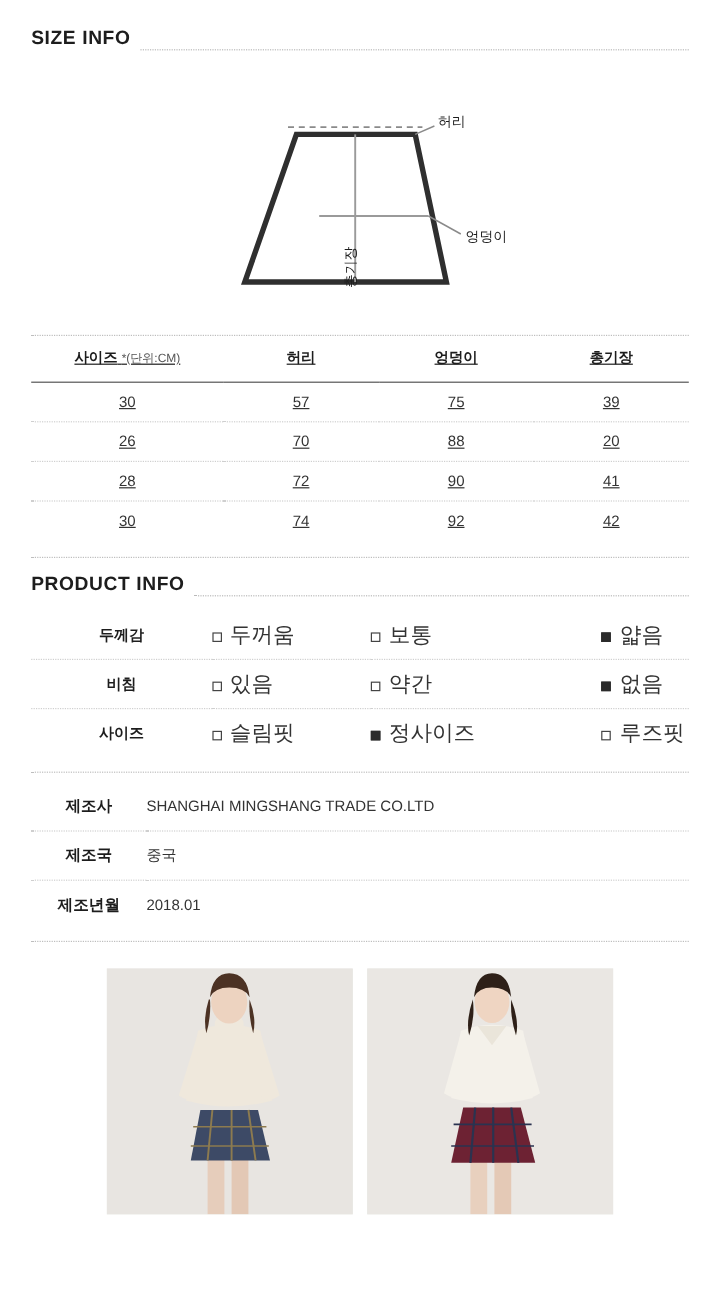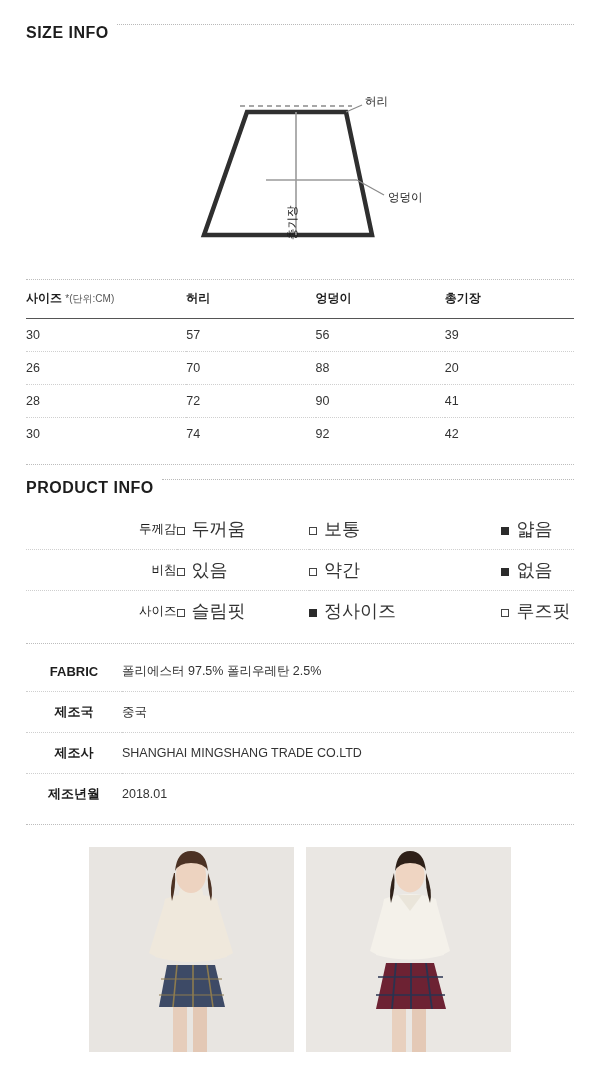--- a/index.html
+++ b/index.html
@@ -17,21 +17,21 @@
   }
   .page {
     width: 600px;
     padding: 0;
     position: relative;
   }
 
   
   .section-head {
     display: flex;
-    align-items: flex-start;
+    align-items: flex-end;
     padding: 0 26px;
     margin-top: 24px;
   }
   .section-head .title {
     font-size: 16px;
     font-weight: bold;
     letter-spacing: 0.5px;
     color: #1d1d1d;
     white-space: nowrap;
     font-family: "Liberation Sans", sans-serif;
@@ -72,23 +72,24 @@
     border-top: 1px dotted #bdbdbd;
     margin: 14px 26px 0 26px;
   }
   table.size {
     width: 548px;
     margin: 0 26px;
     border-collapse: collapse;
     font-size: 12px;
   }
   table.size th, table.size td {
-    text-align: left;
+    text-align: center;
     padding: 9px 0;
     font-weight: normal;
+    text-decoration: underline;
   }
   table.size thead th {
     font-weight: bold;
     font-size: 12px;
     color: #1d1d1d;
     padding: 10px 0 11px 0;
   }
   table.size thead th .unit {
     font-weight: normal;
     font-size: 10px;
@@ -111,22 +112,22 @@
     font-size: 12px;
   }
   table.pinfo td {
     padding: 8px 0;
     border-top: 1px dotted #cfcfcf;
     vertical-align: middle;
   }
   table.pinfo tr:first-child td { border-top: none; }
   td.pname {
     width: 150px;
-    text-align: right;
-    font-weight: normal;
+    text-align: center;
+    font-weight: bold;
     color: #1d1d1d;
     font-size: 12.5px;
   }
   td.popt {
     width: 132px;
     color: #333;
     font-size: 18px;
     padding-left: 52px;
   }
   td.popt.last { padding-left: 60px; }
@@ -224,21 +225,21 @@
         </th>
         <th class="col-rest">허리</th>
         <th class="col-rest">엉덩이</th>
         <th class="col-rest">총기장</th>
       </tr>
     </thead>
     <tbody>
       <tr>
         <td>30</td>
         <td>57</td>
-        <td>56</td>
+        <td>75</td>
         <td>39</td>
       </tr>
       <tr>
         <td>26</td>
         <td>70</td>
         <td>88</td>
         <td>20</td>
       </tr>
       <tr>
         <td>28</td>
@@ -284,30 +285,26 @@
       </tr>
     </tbody>
   </table>
 
   <hr class="hr-dot" style="margin-top:12px;">
   <div style="height:8px"></div>
 
   <table class="fabric">
     <tbody>
       <tr>
-        <td class="flabel">FABRIC</td>
-        <td class="fvalue">폴리에스터 97.5% 폴리우레탄 2.5%</td>
+        <td class="flabel">제조사</td>
+        <td class="fvalue">SHANGHAI MINGSHANG TRADE CO.LTD</td>
       </tr>
       <tr>
         <td class="flabel">제조국</td>
         <td class="fvalue">중국</td>
-      </tr>
-      <tr>
-        <td class="flabel">제조사</td>
-        <td class="fvalue">SHANGHAI MINGSHANG TRADE CO.LTD</td>
       </tr>
       <tr>
         <td class="flabel">제조년월</td>
         <td class="fvalue">2018.01</td>
       </tr>
     </tbody>
   </table>
 
   <hr class="hr-dot" style="margin-top:10px;">
 

